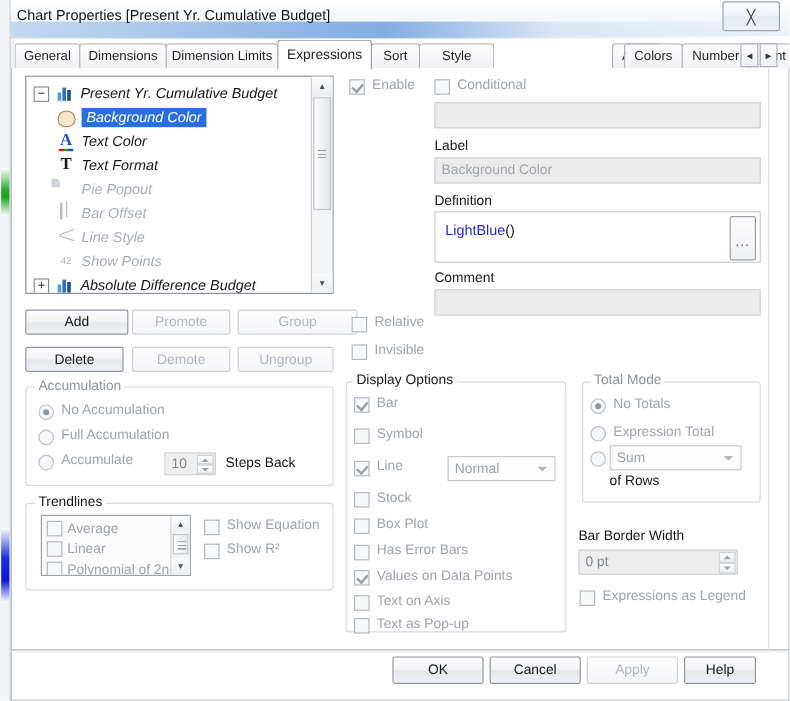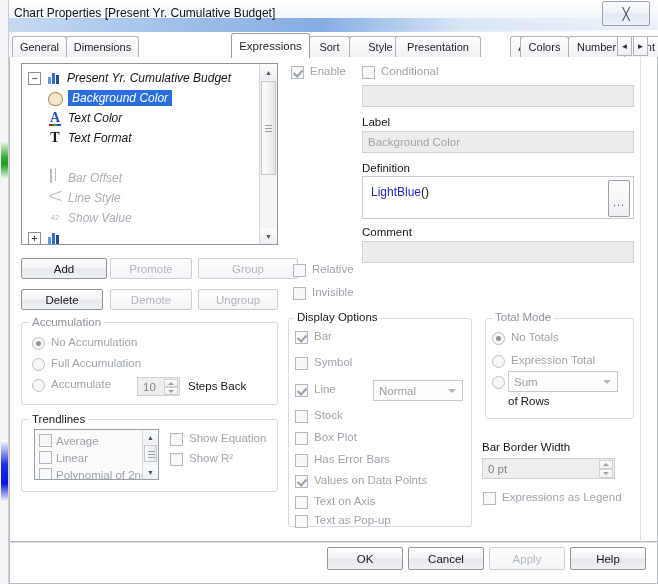--- a/index.html
+++ b/index.html
@@ -171,31 +171,31 @@
     <span class="close-glyph">╳</span>
   </div>
 
   <div class="tabstrip" id="tabstrip">
       <div class="tab" style="left: 3px; width: 55px;">
         <span>General</span>
       </div>
       <div class="tab" style="left: 57px; width: 73px;">
         <span>Dimensions</span>
       </div>
+      <div class="tab" style="left: 129px; width: 94px;">
+        <span>Dimension Limits</span>
+      </div>
       <div class="tab active" style="left: 222px; width: 79px;">
         <span>Expressions</span>
       </div>
       <div class="tab" style="left: 300px; width: 41px;">
         <span>Sort</span>
       </div>
       <div class="tab" style="left: 340px; width: 63px;">
         <span>Style</span>
-      </div>
-      <div class="tab" style="left: 386px; width: 86px;">
-        <span>Presentation</span>
       </div>
       <div class="tab" style="left: 471px; width: 41px; margin-left: 30px;">
         <span>Axes</span>
       </div>
       <div class="tab" style="left: 511px; width: 49px;">
         <span>Colors</span>
       </div>
       <div class="tab" style="left: 559px; width: 57px;">
         <span>Number</span>
       </div>
@@ -225,39 +225,44 @@
           <span class="tlabel sel">Background Color</span>
         </div>
         <div class="tnode" style="top: 44px; padding-left: 25px;">
           <span class="ticon ic-a"><span style="color:#2050c8;">A</span><span style="position:absolute;left:2px;bottom:0;width:12px;height:2px;background:linear-gradient(90deg,#d02020 0 33%,#20a020 33% 66%,#2050c8 66% 100%);"></span></span>
           <span class="tlabel">Text Color</span>
         </div>
         <div class="tnode" style="top: 64px; padding-left: 25px;">
           <span class="ticon ic-t">T</span>
           <span class="tlabel">Text Format</span>
         </div>
+        <div class="tnode" style="top: 84px; padding-left: 25px;">
+          <span class="ticon"><span class="ic-pie"></span></span>
+          <span class="tlabel dim">Pie Popout</span>
+        </div>
         <div class="tnode" style="top: 104px; padding-left: 25px;">
           <span class="ticon"><span class="ic-off"></span></span>
           <span class="tlabel dim">Bar Offset</span>
         </div>
         <div class="tnode" style="top: 124px; padding-left: 25px;">
           <span class="ticon"><span class="ic-ls"></span></span>
           <span class="tlabel dim">Line Style</span>
         </div>
         <div class="tnode" style="top: 144px; padding-left: 25px;">
           <span class="ticon ic-42">42</span>
-          <span class="tlabel dim">Show Value</span>
+          <span class="tlabel dim">Show Points</span>
         </div>
         <div class="tnode" style="top: 164px; padding-left: 6px;">
           <span class="texp">+</span>
           <span class="ticon ic-bars">
             <i></i>
             <i></i>
             <i></i>
           </span>
+          <span class="tlabel">Absolute Difference Budget</span>
         </div>
       </div>
     <div class="vsb" style="right:0;top:0;height:180px;">
       <div class="ar up">▲</div>
       <div class="th" style="top:17px;height:94px;"></div>
       <div class="ar dn">▼</div>
     </div>
   </div>
 
   <div id="expbtns">
@@ -418,18 +423,18 @@
   <div id="footbtns">
       <div class="btn" style="left: 327px; top: 547px; width: 76px; height: 23px;">
         <span>OK</span>
       </div>
       <div class="btn" style="left: 408px; top: 547px; width: 76px; height: 23px;">
         <span>Cancel</span>
       </div>
       <div class="btn dis" style="left: 489px; top: 547px; width: 76px; height: 23px;">
         <span>Apply</span>
       </div>
-      <div class="btn" style="left: 570px; top: 547px; width: 76px; height: 23px; text-align: center;">
+      <div class="btn" style="left: 570px; top: 547px; width: 60px; height: 23px; text-align: center;">
         <span>Help</span>
       </div>
     </div>
 
 </div>
 
 </body></html>

